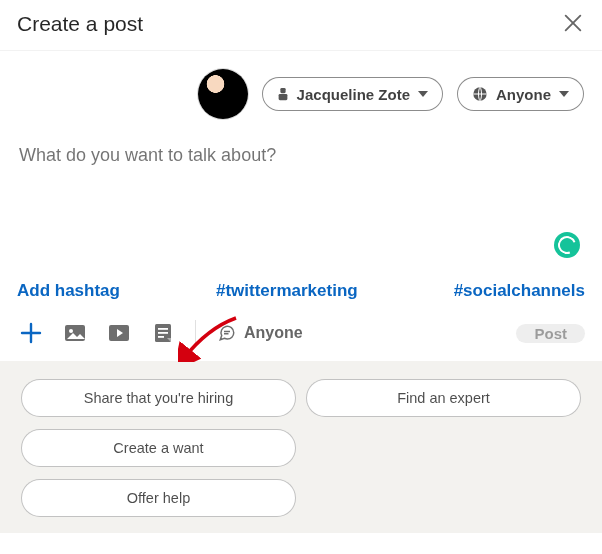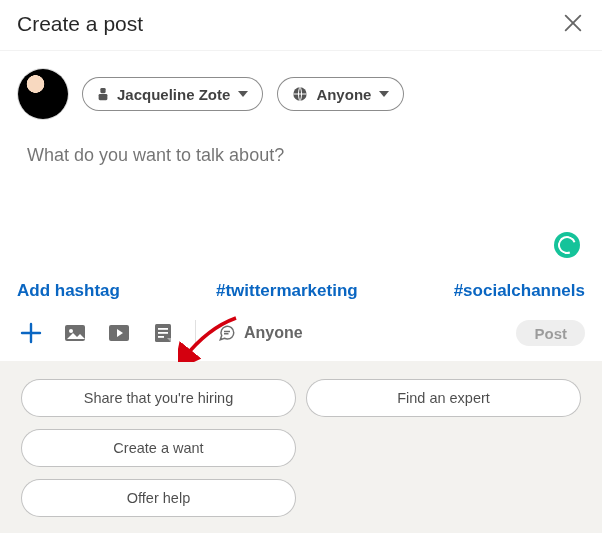--- a/index.html
+++ b/index.html
@@ -12,40 +12,40 @@
   .header{
     display:flex;align-items:flex-start;justify-content:space-between;
     padding:12px 18px 14px 17px;
     border-bottom:1px solid rgba(0,0,0,.05);
   }
   .title{font-size:21px;font-weight:400;color:rgba(0,0,0,.85)}
   .close{width:22px;height:22px;display:block;cursor:pointer;color:#666}
   .close svg{width:100%;height:100%}
 
   .identity-row{
-    display:flex;align-items:center;gap:14px;padding:18px 18px 0 18px;
+    display:flex;align-items:center;gap:14px;padding:18px 18px 0 18px;justify-content:flex-end;
   }
   .avatar{
     width:50px;height:50px;border-radius:50%;
     background:radial-gradient(circle at 35% 30%,#f8d9c0 0 18%,#000 19% 100%);
     outline:1px solid rgba(0,0,0,.15);
     flex:none;
   }
   .chip{
     display:inline-flex;align-items:center;gap:8px;
     height:34px;padding:0 14px;border:1px solid rgba(0,0,0,.45);
     border-radius:18px;font-size:15px;font-weight:600;color:rgba(0,0,0,.75);
     cursor:pointer;background:#fff;
   }
   .chip svg.lead{width:12px;height:14px}
   .chip svg.globe{width:16px;height:16px}
   .chip svg.caret{width:10px;height:7px}
 
   .editor{
-    padding:26px 18px 0 27px;
+    padding:26px 18px 0 19px;
     min-height:96px;
   }
   .placeholder{color:rgba(0,0,0,.55);font-size:18px}
 
   .grammarly{
     position:absolute;right:22px;top:232px;
     width:26px;height:26px;border-radius:50%;background:#15C39A;
     display:flex;align-items:center;justify-content:center;
   }
   .grammarly::before{
@@ -74,21 +74,21 @@
   .toolbar .tool svg{width:24px;height:24px}
   .divider{width:1px;height:26px;background:rgba(0,0,0,.12);margin:0 2px}
   .visibility-btn{
     display:inline-flex;align-items:center;gap:8px;color:#666;font-size:16px;
     font-weight:600;cursor:pointer;margin-left:4px;
   }
   .visibility-btn svg{width:18px;height:18px}
   .spacer{flex:1}
   .post-btn{
     background:#eee;color:rgba(0,0,0,.35);font-weight:600;font-size:15px;
-    border:none;border-radius:18px;height:26px;padding:0 18px;cursor:default;
+    border:none;border-radius:18px;height:19px;padding:0 18px;cursor:default;
   }
 
   .suggestions{
     background:#f3f2ef;padding:18px 21px 16px 21px;
     display:grid;grid-template-columns:1fr 1fr;gap:12px 10px;
   }
   .suggestions .opt{
     background:#fff;border:1px solid rgba(0,0,0,.24);border-radius:20px;
     height:36px;display:flex;align-items:center;justify-content:center;
     font-size:14.5px;color:rgba(0,0,0,.7);cursor:pointer;

